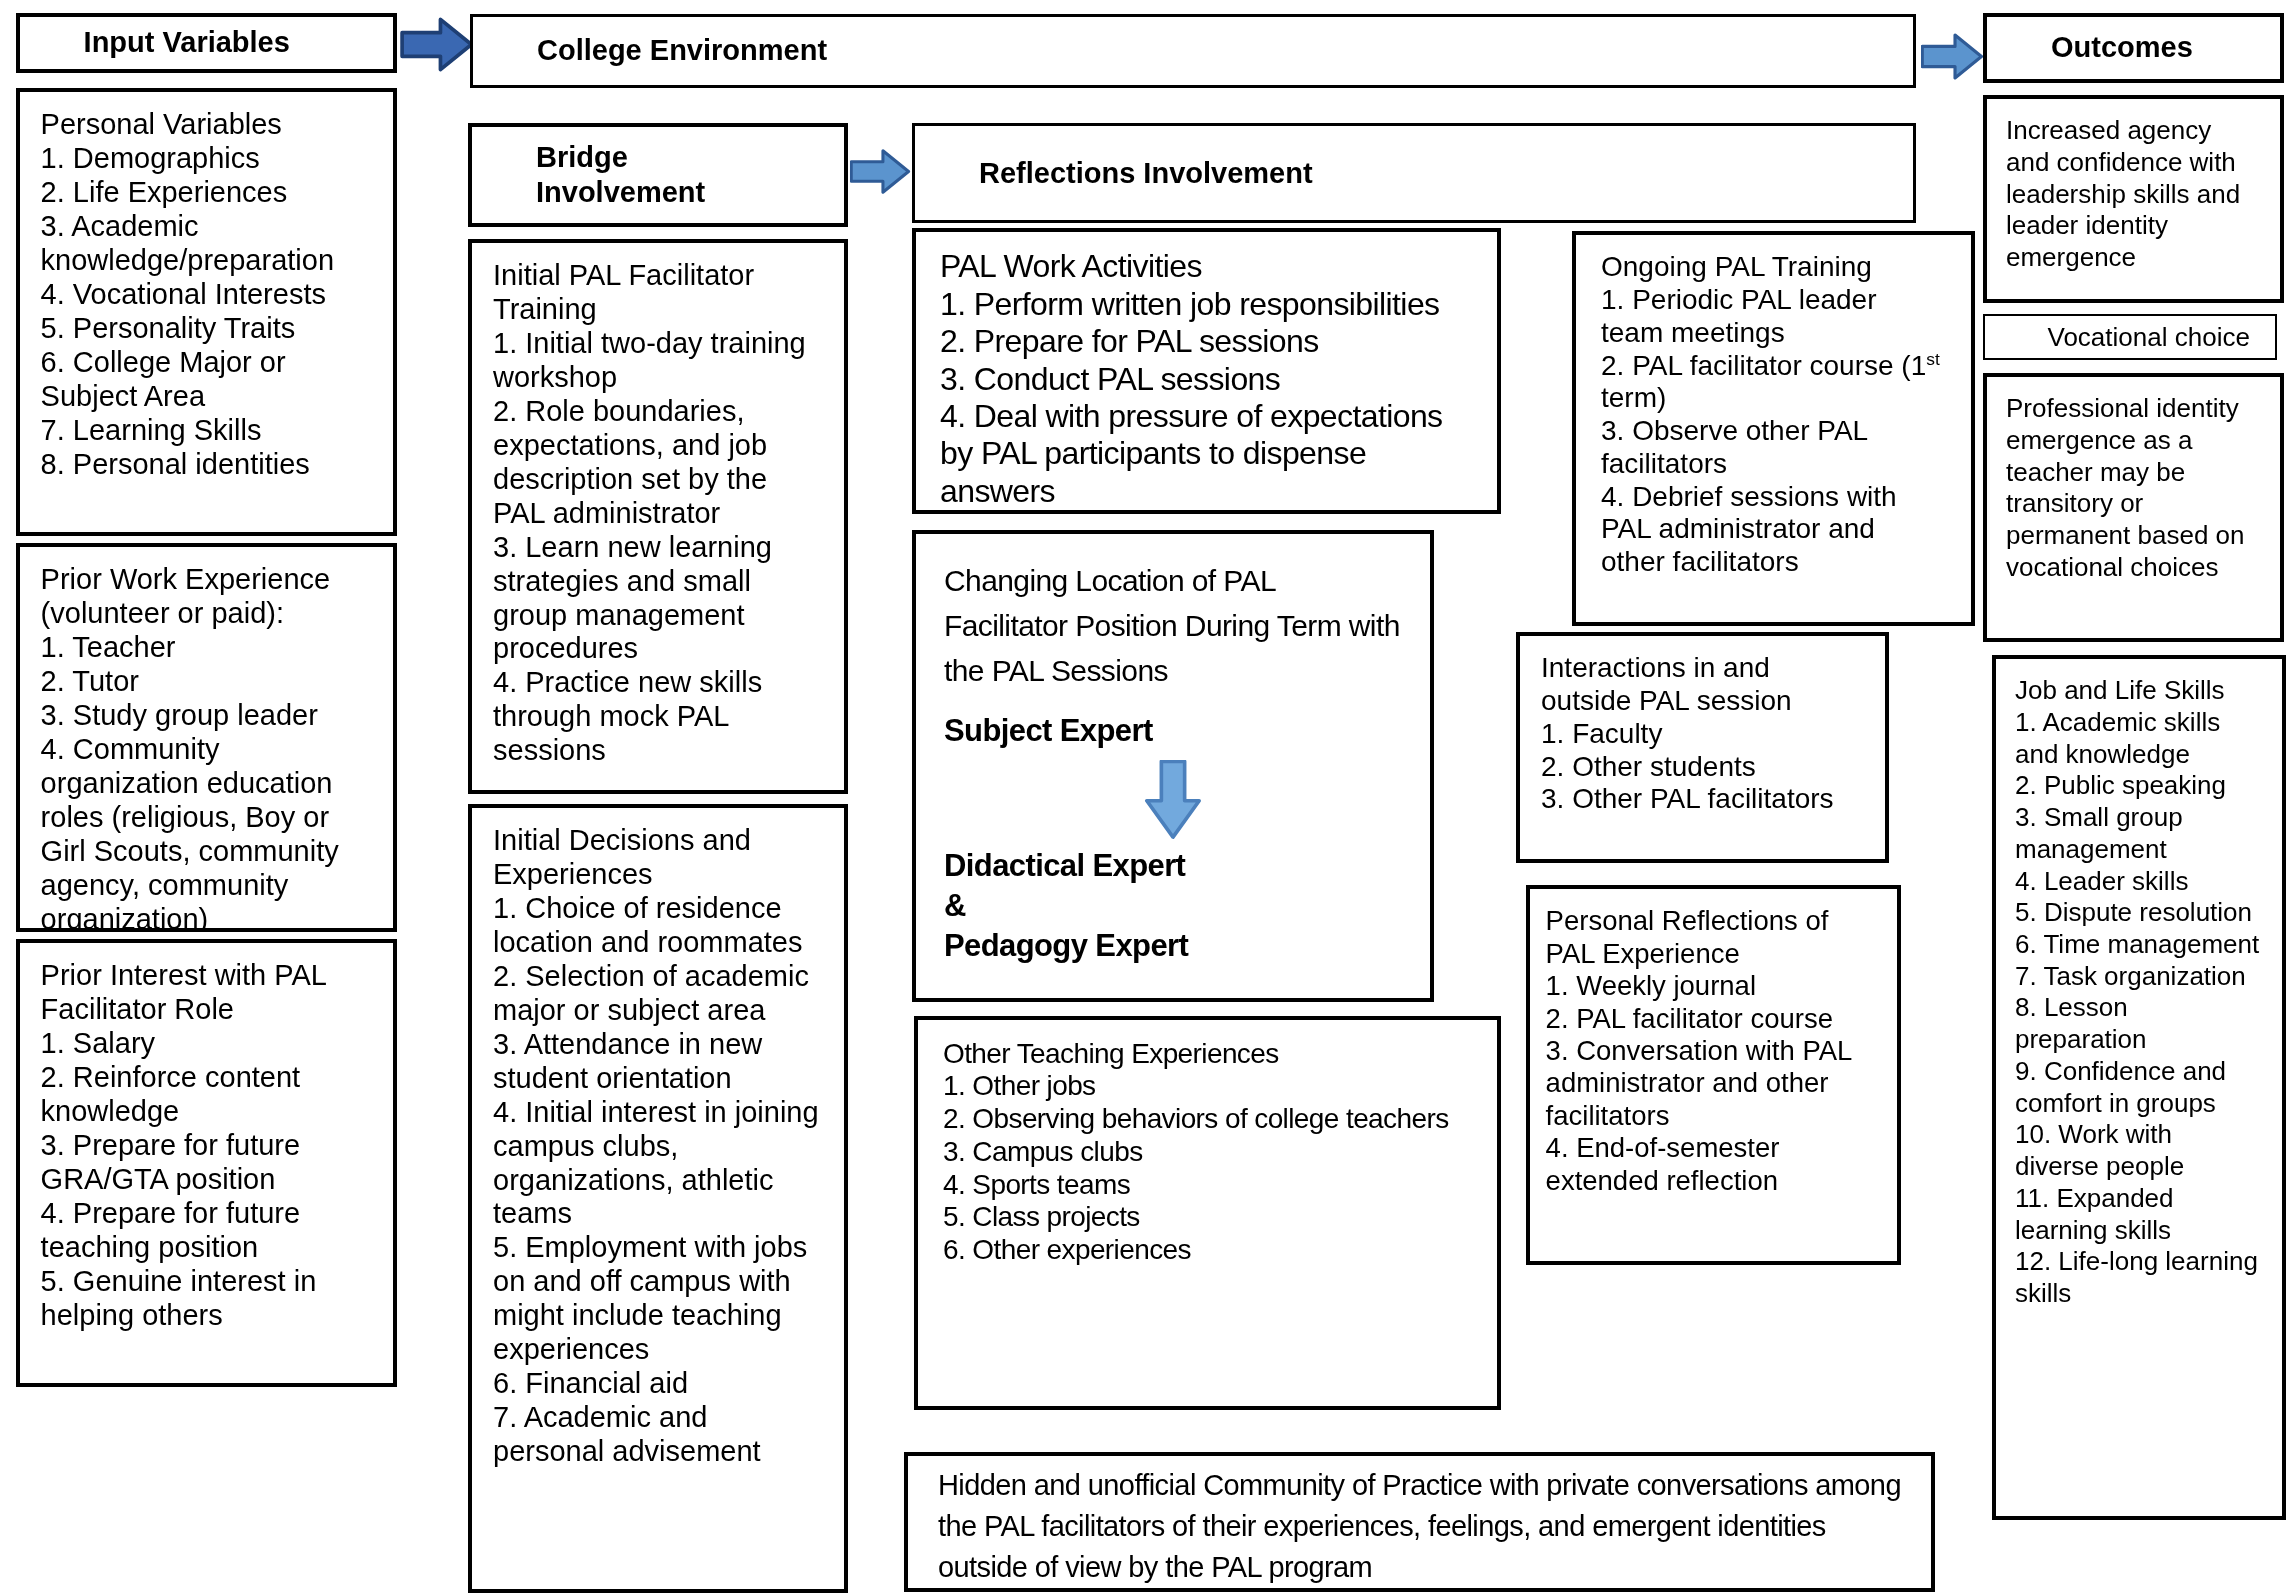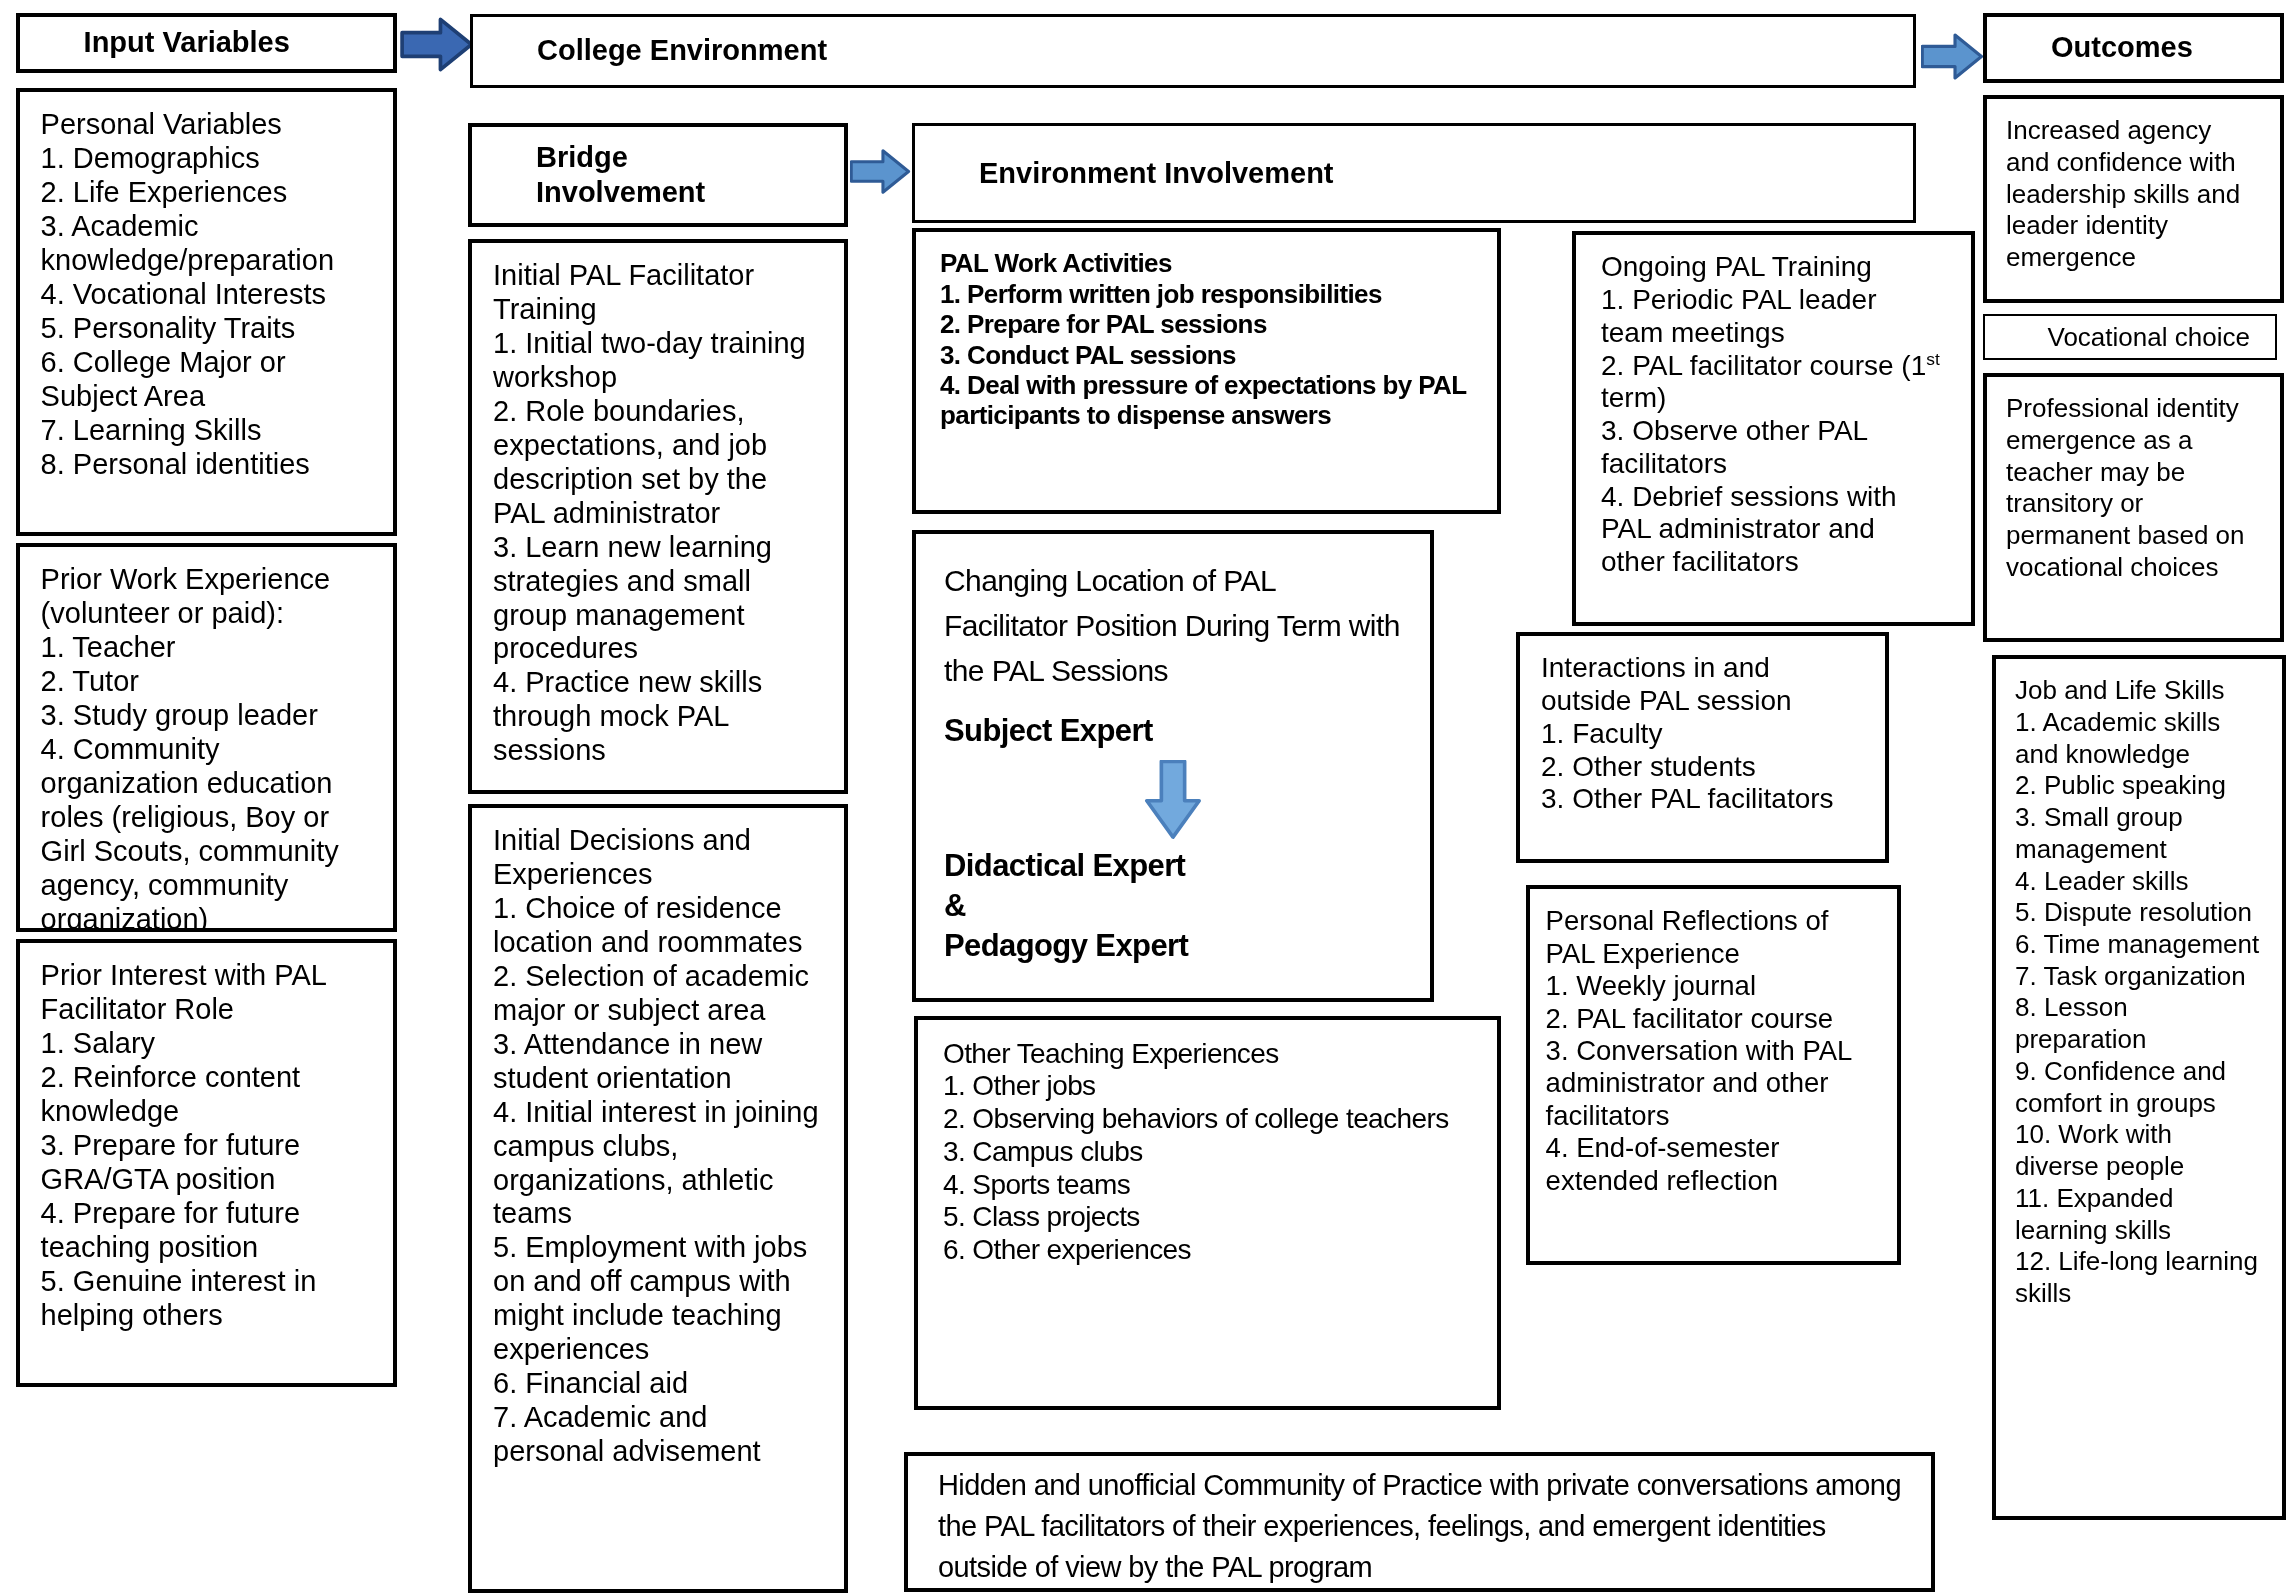--- a/index.html
+++ b/index.html
@@ -9,21 +9,21 @@
   }
   .box {
     position:absolute; background:#fff; border:4.4px solid #000;
     box-sizing:border-box; overflow:hidden;padding-left:40px;
   }
   .txt { white-space:pre-line; font-size:29px; line-height:1.17; padding:16.3px 21px; }
   .hdr { display:flex; align-items:center; }
   .hdr .hdr-label { font-weight:bold; font-size:29px; padding-left:24px; }
   .narrow { letter-spacing:-0.6px; }
   .mid  { font-size:28px; }
-  .palwork { font-size:26px;font-weight:bold; }
+  .palwork { font-size:32px; }
   .out  { font-size:26px; line-height:1.22; padding:16.3px 19px; }
   .arrow { position:absolute; }
   .arrow svg { width:100%; height:100%; display:block; }
   .arrow polygon { stroke-width:5; stroke-linejoin:round; }
   .li { white-space:normal; }
   sup { font-size:62%; line-height:0; }
   .cl-title { font-size:30px; line-height:1.5; white-space:pre-line; }
   .cl-col { text-align:left; margin-top:17.5px; }
   .cl-bold { font-weight:bold; font-size:31px; line-height:1.3; }
   .cl-arrow { width:60px; height:80px; margin:8.8px auto 6.3px auto; }
@@ -86,21 +86,21 @@
     <span class="hdr-label" style="max-width:206px; line-height:1.2; display:block;">Bridge Involvement</span>
   </div>
 
   <div class="arrow" style="left:850px; top:144px; width:61px; height:55px;">
     <svg viewBox="0 0 100 80" stroke="#2F5B96">
       <polygon points="2,24 54,24 54,6 96,40 54,74 54,56 2,56" fill="#5B94CE"></polygon>
     </svg>
   </div>
 
   <div class="box hdr" style="left:912px; top:123px; width:1004px; height:100px; border-width:3.8px;">
-    <span class="hdr-label">Environment Involvement</span>
+    <span class="hdr-label">Reflections Involvement</span>
   </div>
 
   <div class="box txt" style="left:468px; top:239px; width:380px; height:555px;">Initial PAL Facilitator Training
 1. Initial two-day training workshop
 2. Role boundaries, expectations, and job description set by the PAL administrator
 3. Learn new learning strategies and small group management procedures
 4. Practice new skills through mock PAL sessions</div>
 
   <div class="box txt" style="left:468px; top:804px; width:380px; height:789px;">Initial Decisions and Experiences
 1. Choice of residence location and roommates

